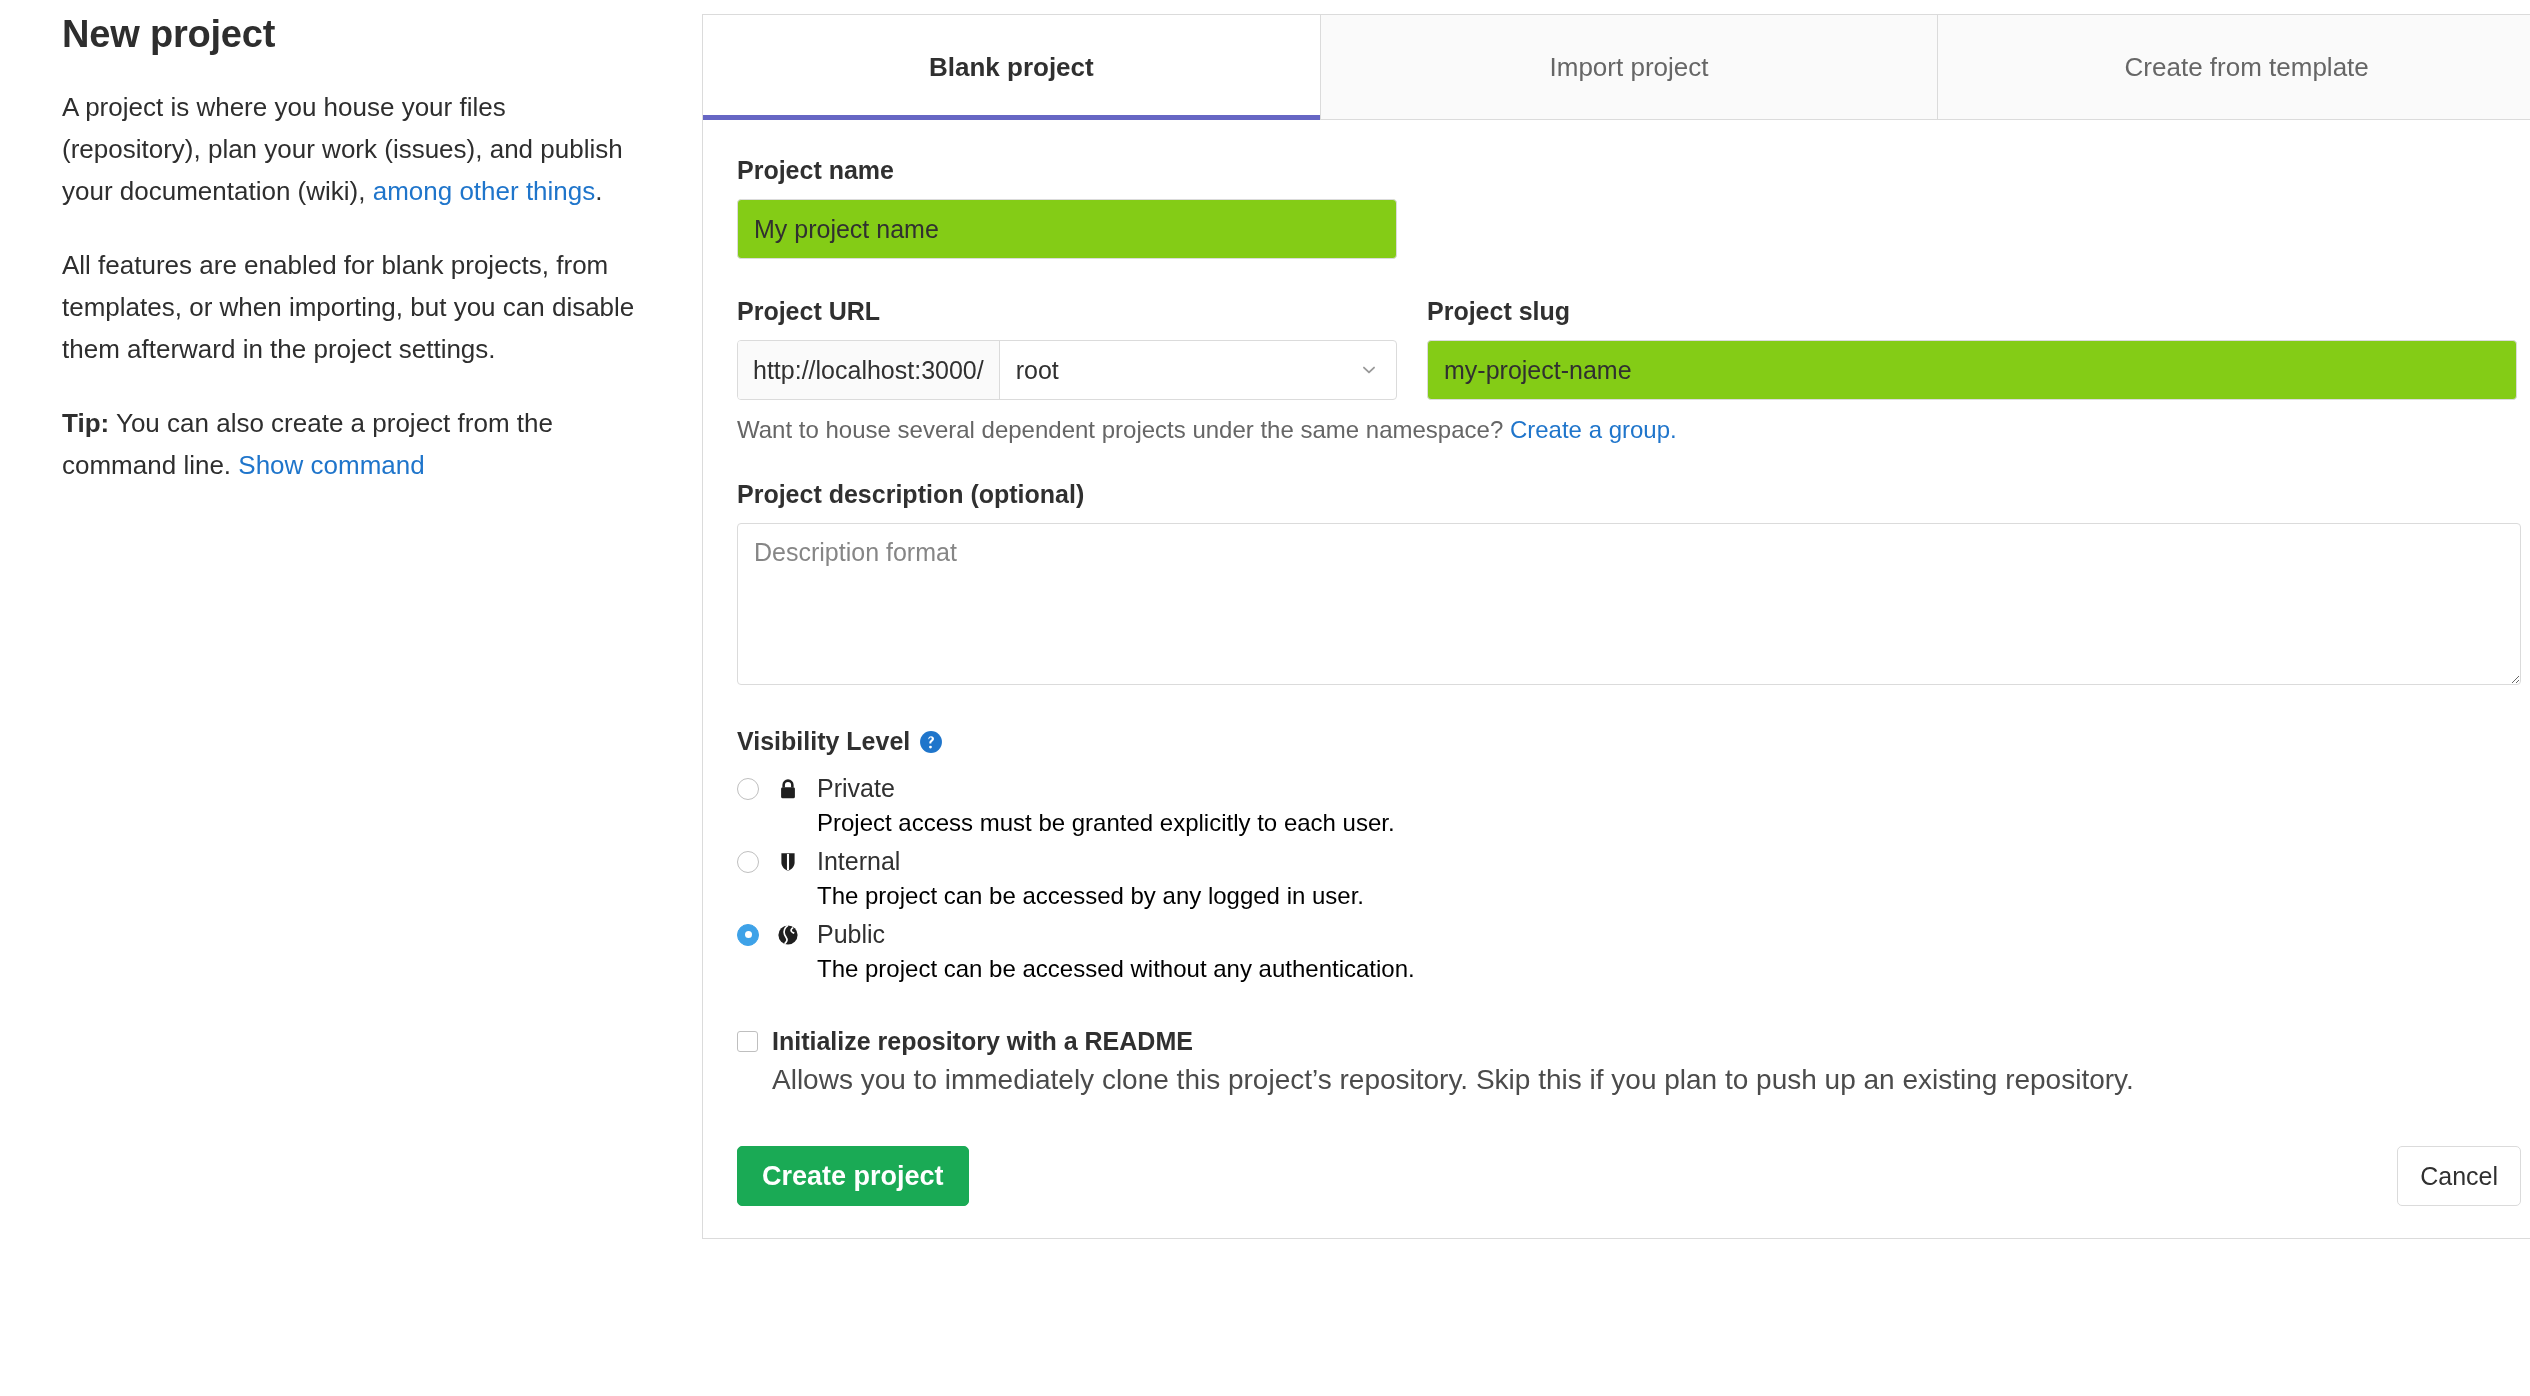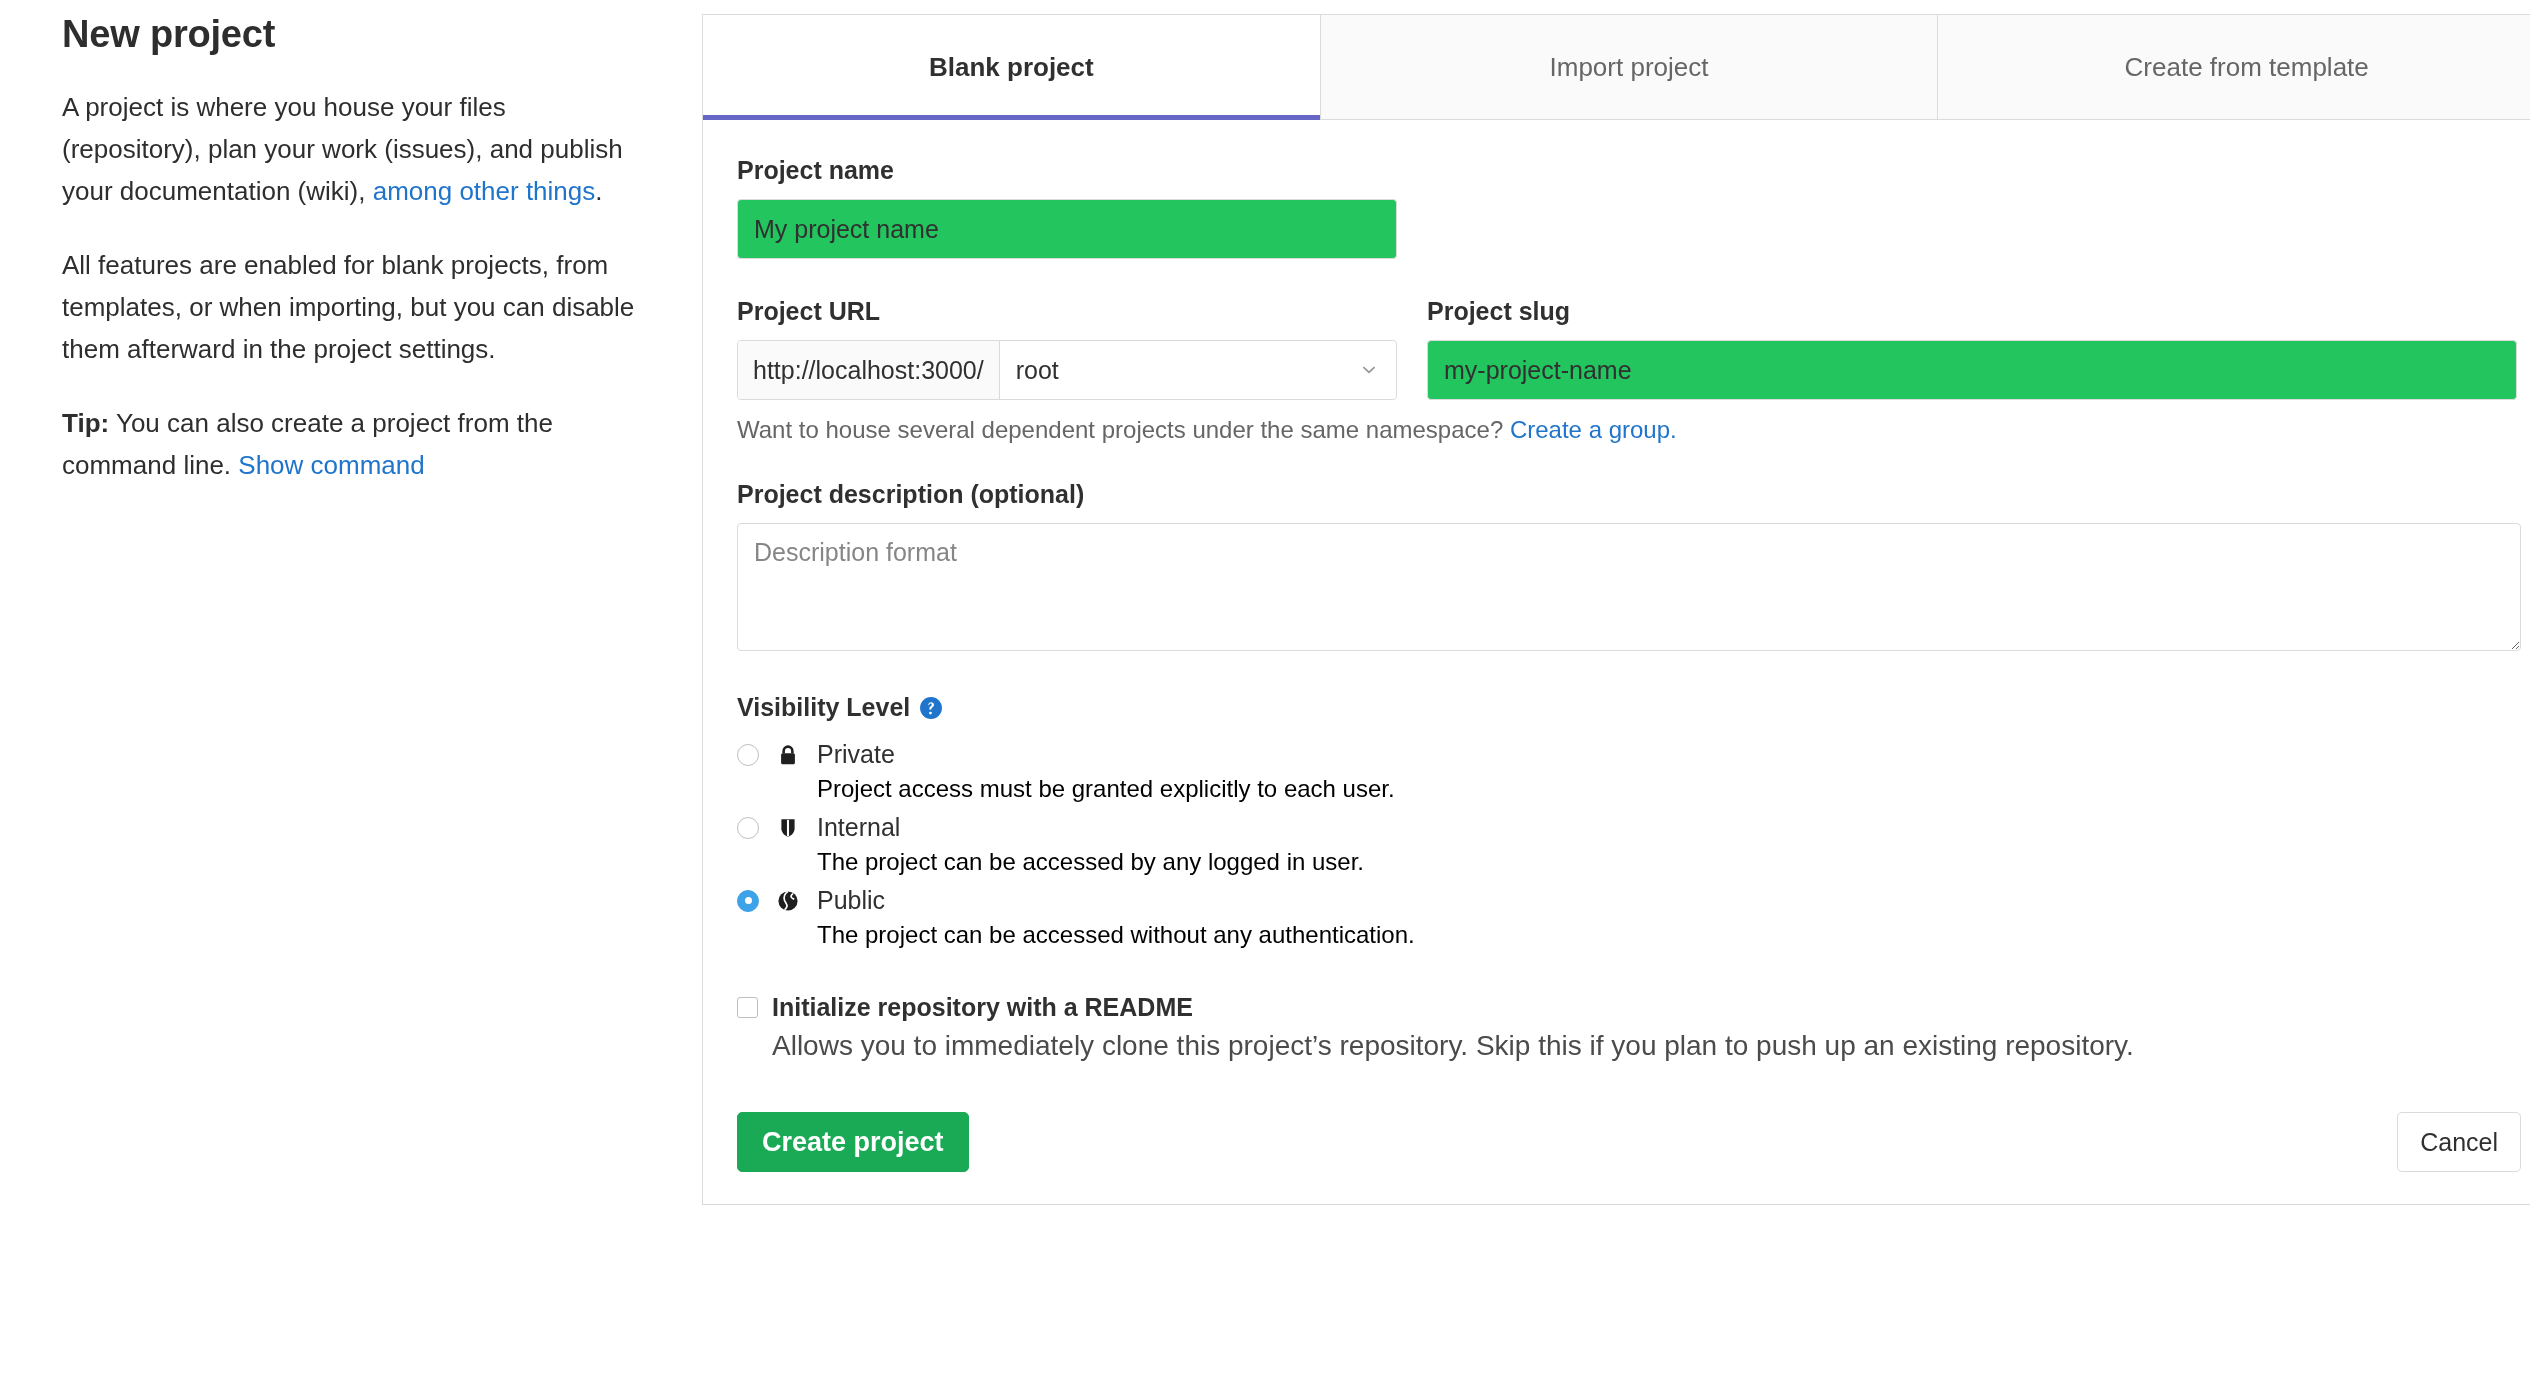--- a/index.html
+++ b/index.html
@@ -102,21 +102,21 @@
   .text-input {
     display: block;
     width: 100%;
     height: 60px;
     border: 1px solid #dbdbdb;
     border-radius: 4px;
     padding: 0 16px;
     font-size: 25px;
     font-family: "Liberation Sans", sans-serif;
     color: #303030;
-    background: #22c55e;
+    background: #84cc16;
     outline: none;
   }
   .text-input::placeholder { color: #868686; }
 
   .row-name { width: 660px; margin-bottom: 38px; }
 
   .url-row {
     display: flex;
     gap: 0;
     margin-bottom: 0;
@@ -166,21 +166,21 @@
     font-size: 24px;
     color: #666;
     margin: 16px 0 0 0;
   }
 
   .section-gap { margin-top: 36px; }
 
   .textarea {
     display: block;
     width: 100%;
-    height: 128px;
+    height: 162px;
     border: 1px solid #dbdbdb;
     border-radius: 4px;
     padding: 14px 16px;
     font-size: 25px;
     font-family: "Liberation Sans", sans-serif;
     color: #303030;
     background: #fff;
     outline: none;
     resize: vertical;
   }

